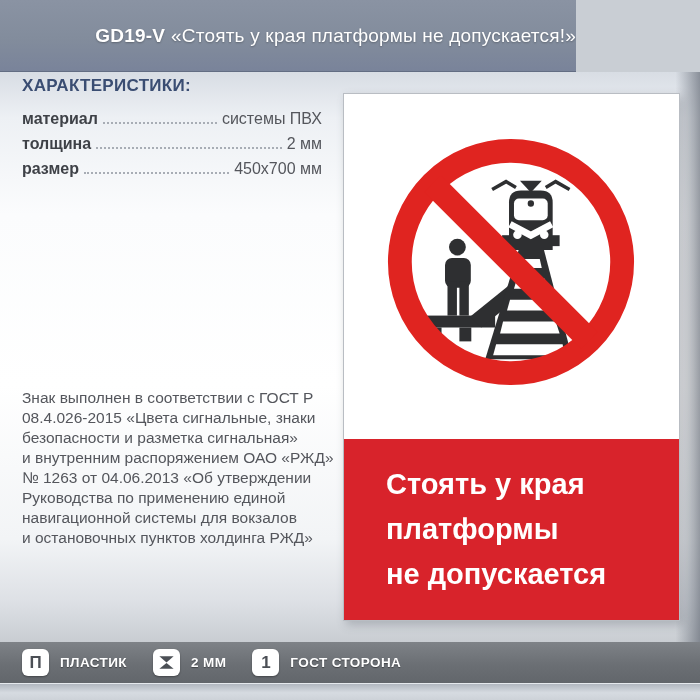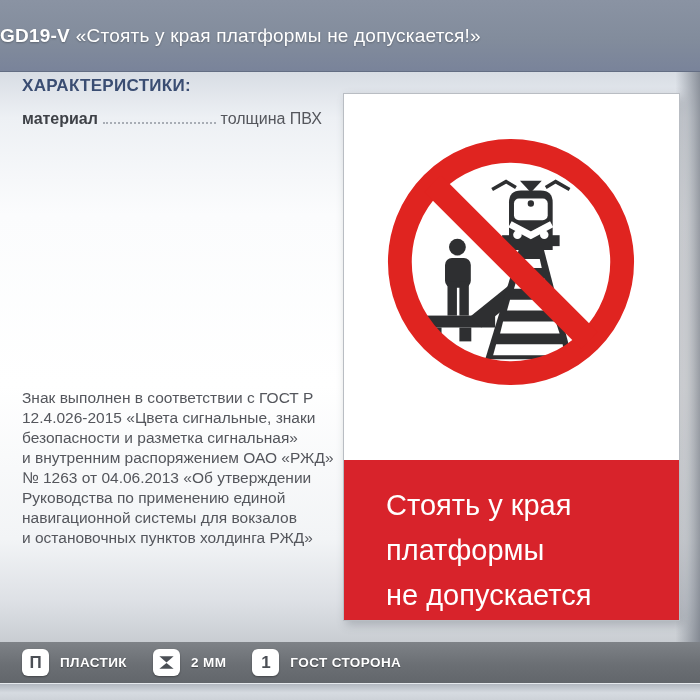--- a/index.html
+++ b/index.html
@@ -3,23 +3,23 @@
 <meta charset="utf-8">
 <style>
   html,body{margin:0;padding:0;}
   .page{
     position:relative;width:700px;height:700px;overflow:hidden;
     font-family:"Liberation Sans","DejaVu Sans",sans-serif;
     background:#c9ced4;
   }
   
   .titlebar{
-    position:absolute;top:0;left:0;width:700px;height:72px;
+    position:absolute;top:0;left:0;width:576px;height:72px;
     background:linear-gradient(180deg,#8a93a3 0%,#828c9c 55%,#79839a 100%);
-    display:flex;align-items:center;justify-content:flex-start;
+    display:flex;align-items:center;justify-content:flex-end;
     box-shadow:inset 0 -1px 0 rgba(60,70,90,.35);
   }
   .titlebar h1{
     margin:0;font-size:19px;font-weight:400;color:#ffffff;
     text-shadow:0 1px 2px rgba(0,0,0,.28);letter-spacing:.2px;white-space:nowrap;
   }
   .titlebar .code{font-weight:700;margin-right:6px;}
   
   .card{
     position:absolute;top:72px;left:0;width:700px;height:570px;
@@ -42,23 +42,23 @@
     white-space:pre-line;
   }
   
   .poster{
     position:absolute;left:343px;top:21px;width:337px;height:528px;margin:0;
     background:#ffffff;border:1px solid #b9bdc3;box-sizing:border-box;
     box-shadow:3px 4px 9px rgba(80,86,96,.30);
   }
   .sign-svg{position:absolute;left:38px;top:39px;width:258px;height:258px;}
   .caption{
-    position:absolute;left:0;right:0;bottom:0;height:160px;
+    position:absolute;left:0;right:0;bottom:0;height:181px;
     background:#d8232b;color:#ffffff;
-    font-size:29px;line-height:45px;font-weight:400;
+    font-size:29px;line-height:45px;font-weight:700;
     padding:23px 10px 16px 42px;box-sizing:border-box;white-space:pre-line;
   }
   
   .bar{
     position:absolute;top:642px;left:0;width:700px;height:41px;
     background:linear-gradient(180deg,#7e8287 0%,#6b6f74 55%,#62666b 100%);
     display:flex;align-items:center;padding-left:22px;box-sizing:border-box;
   }
   .f-item{display:flex;align-items:center;margin-right:26px;}
   .f-icon{
@@ -88,28 +88,38 @@
   </header>
 
   <main class="card">
 
     <section class="specs">
       <h2 class="heading">ХАРАКТЕРИСТИКИ:</h2>
       <div class="spec-rows">
         <div class="row">
           <span class="lbl">материал</span>
           <span class="dots"></span>
-          <span class="val">толщина ПВХ</span>
+          <span class="val">системы ПВХ</span>
+        </div>
+        <div class="row">
+          <span class="lbl">толщина</span>
+          <span class="dots"></span>
+          <span class="val">2 мм</span>
+        </div>
+        <div class="row">
+          <span class="lbl">размер</span>
+          <span class="dots"></span>
+          <span class="val">450x700 мм</span>
         </div>
       </div>
     </section>
 
     <section class="desc">
       <p>Знак выполнен в соответствии с ГОСТ Р
-12.4.026-2015 «Цвета сигнальные, знаки
+08.4.026-2015 «Цвета сигнальные, знаки
 безопасности и разметка сигнальная»
 и внутренним распоряжением ОАО «РЖД»
 № 1263 от 04.06.2013 «Об утверждении
 Руководства по применению единой
 навигационной системы для вокзалов
 и остановочных пунктов холдинга РЖД»</p>
     </section>
 
     <figure class="poster">
       <svg class="sign-svg" viewBox="0 0 260 260" xmlns="http://www.w3.org/2000/svg">

